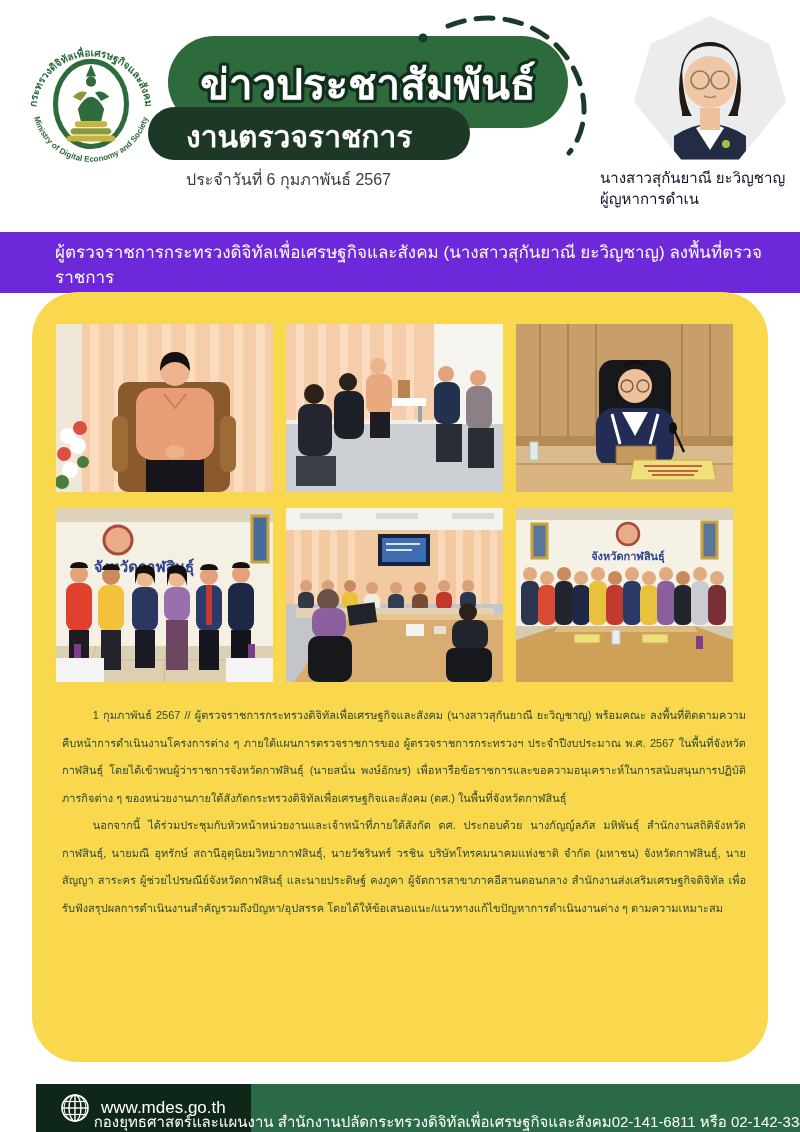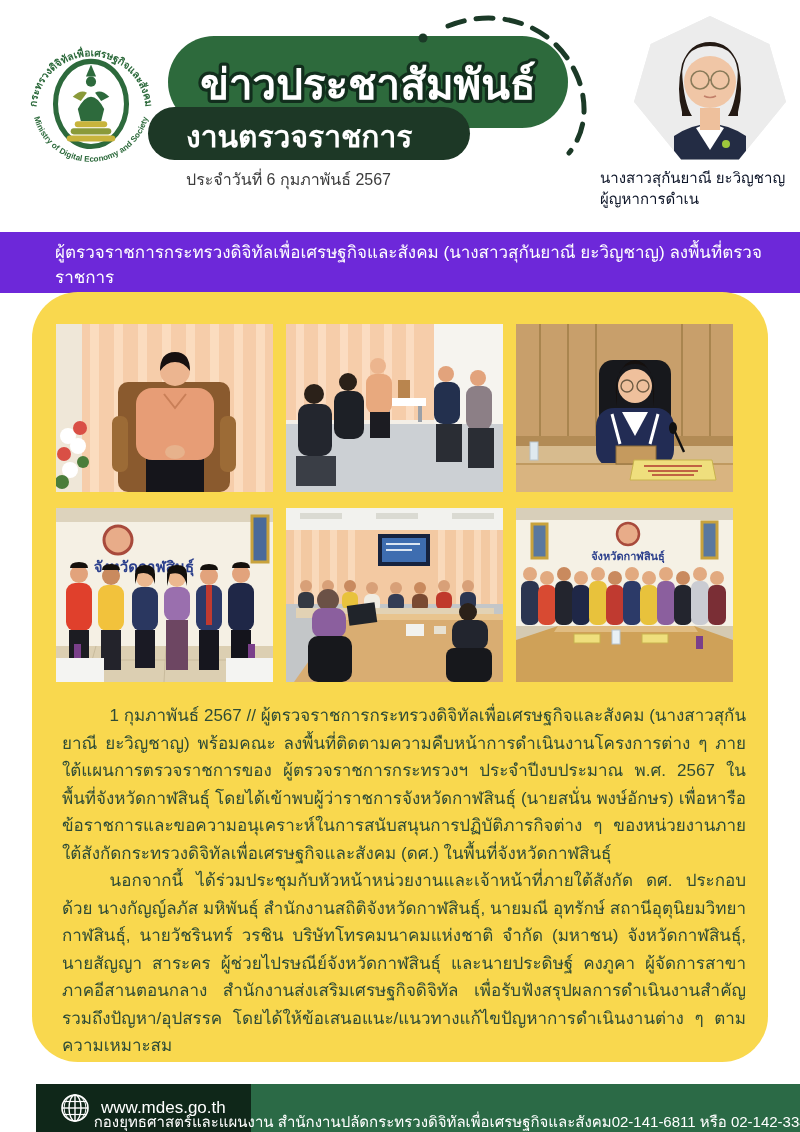--- a/index.html
+++ b/index.html
@@ -25,21 +25,21 @@
   .headline-bar{position:absolute;left:0;top:224px;width:800px;height:61px;background:#6d28d9;
     color:#ffffff;padding:8px 25px 0 55px;font-size:17px;line-height:25px;margin-top:8px;}
 
   
   .card{position:absolute;left:32px;top:292px;width:736px;height:770px;background:#f9d84e;border-radius:46px;}
   .photo{position:absolute;width:217px;height:168px;overflow:hidden;background:#ddd;}
   .photo svg{display:block;width:100%;height:100%;}
   .r1{top:324px;} .r2{top:508px;height:174px;}
   .c1{left:56px;} .c2{left:286px;} .c3{left:516px;}
 
-  .article{position:absolute;left:62px;top:702px;width:684px;color:#2e4b36;font-size:17px;
+  .article{position:absolute;left:62px;top:702px;width:684px;color:#2e4b36;font-size:11px;
     line-height:27.5px;text-align:justify;}
   .article p{margin:0;text-indent:2.8em;}
 
   
   .footer{position:absolute;left:0;top:1084px;width:800px;height:60px;background:#2b6a46;margin-left:36px;}
   .footer-left{position:absolute;left:0;top:0;width:215px;height:48px;background:#0f2719;
     display:flex;align-items:center;padding-left:24px;gap:11px;}
   .footer-url{color:#ffffff;font-size:17px;}
   .footer-right{position:absolute;right:0;top:0;height:48px;display:flex;flex-direction:row;
     align-items:flex-end;justify-content:center;padding-right:20px;color:#ffffff;font-size:15px;line-height:20px;}

